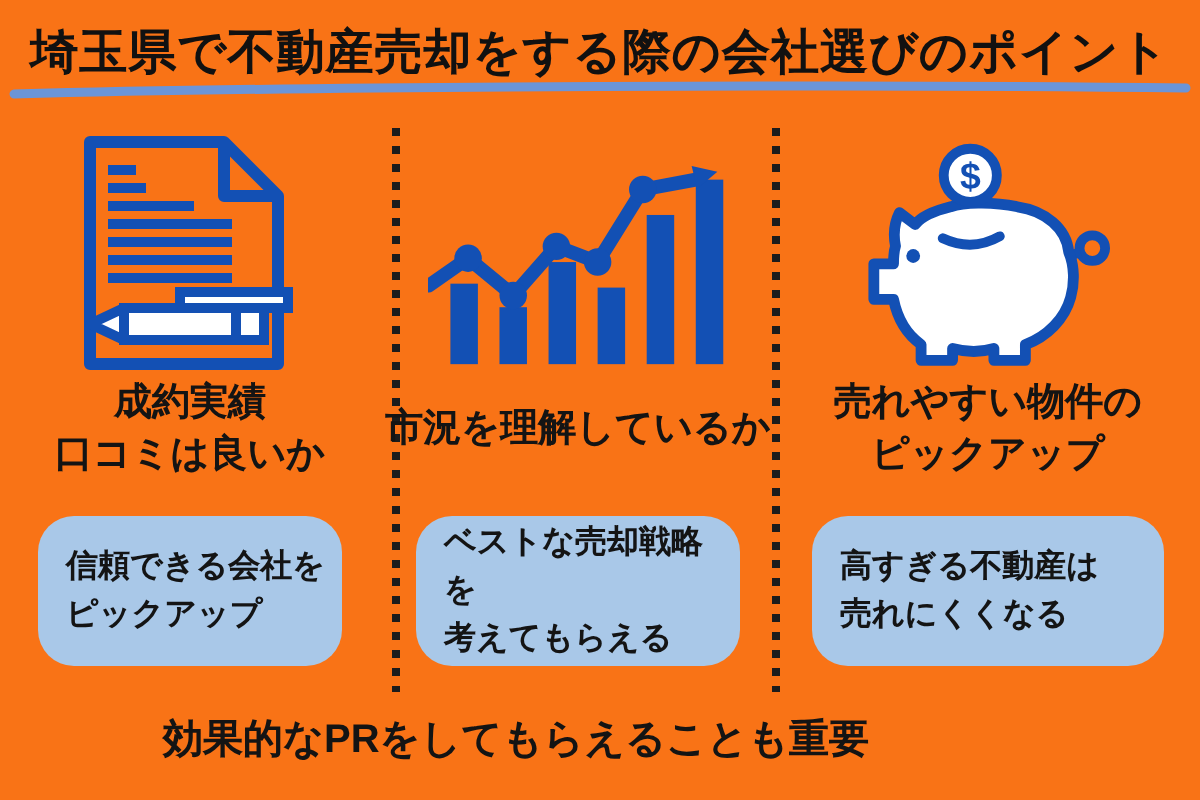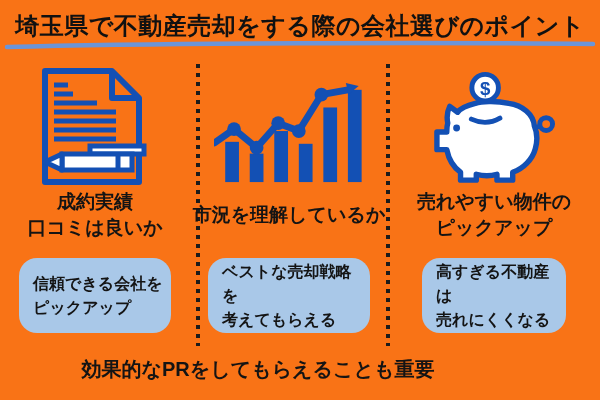--- a/index.html
+++ b/index.html
@@ -55,21 +55,21 @@
     border-radius:18px;
     display:flex;flex-direction:column;justify-content:center;
     box-sizing:border-box;
     padding-left:14px;padding-right:6px;
     font-size:16px;font-weight:700;line-height:24px;
     white-space:pre-line;
     color:#141414;
   }
   .c1 .bubble{width:162px;}
   .c2 .bubble{width:152px;}
-  .c3 .bubble{width:144px;}
+  .c3 .bubble{width:176px;}
 
   .footer-note{
     position:absolute;top:356px;left:0;width:516px;
     text-align:center;
     font-size:20px;font-weight:700;
     color:#141414;
     white-space:nowrap;
   }
 
   

